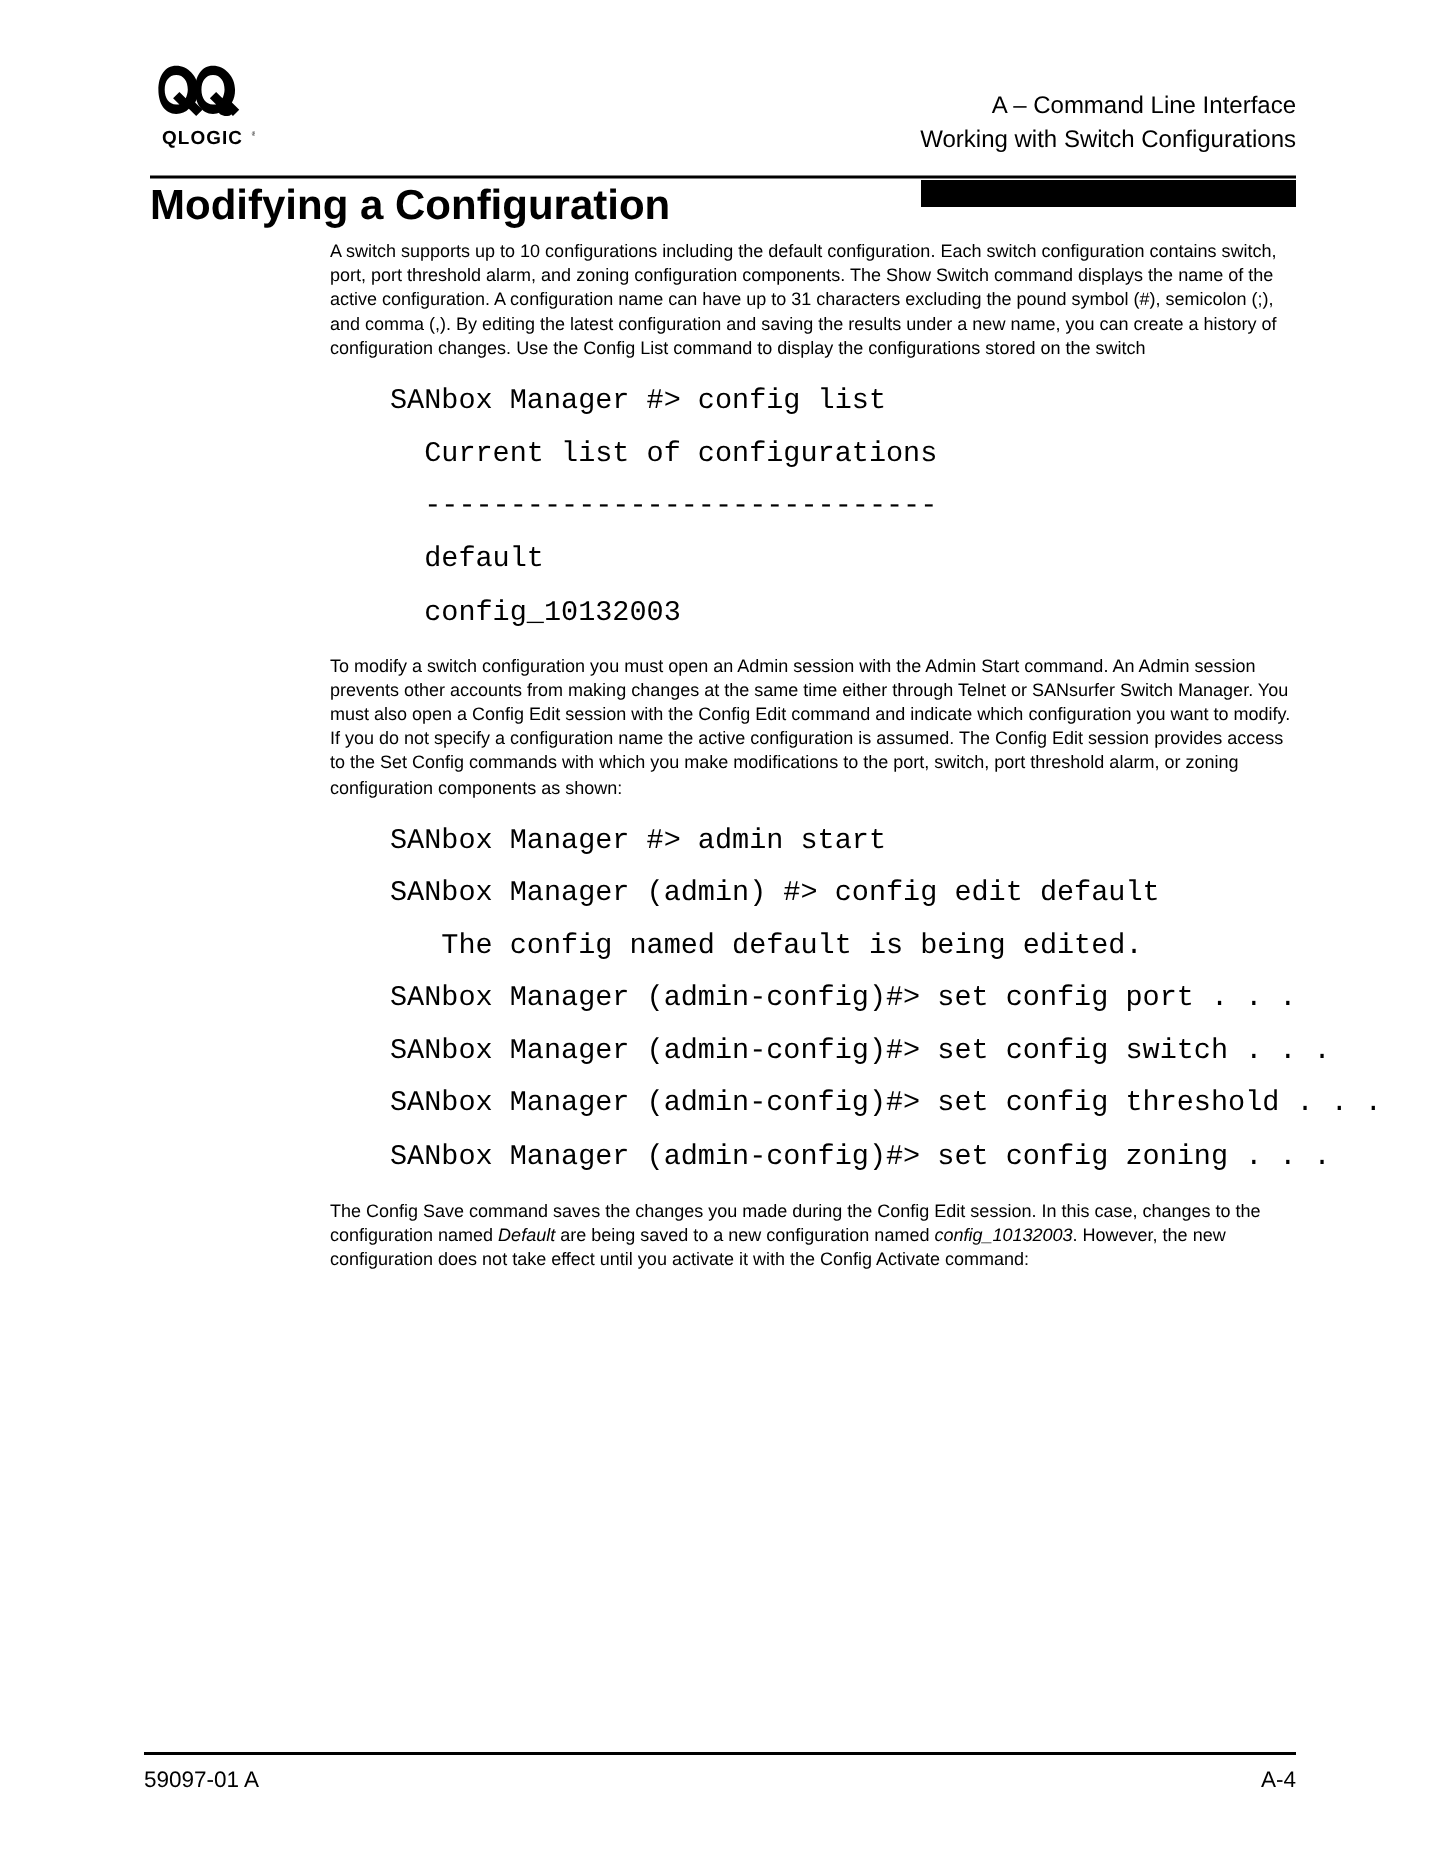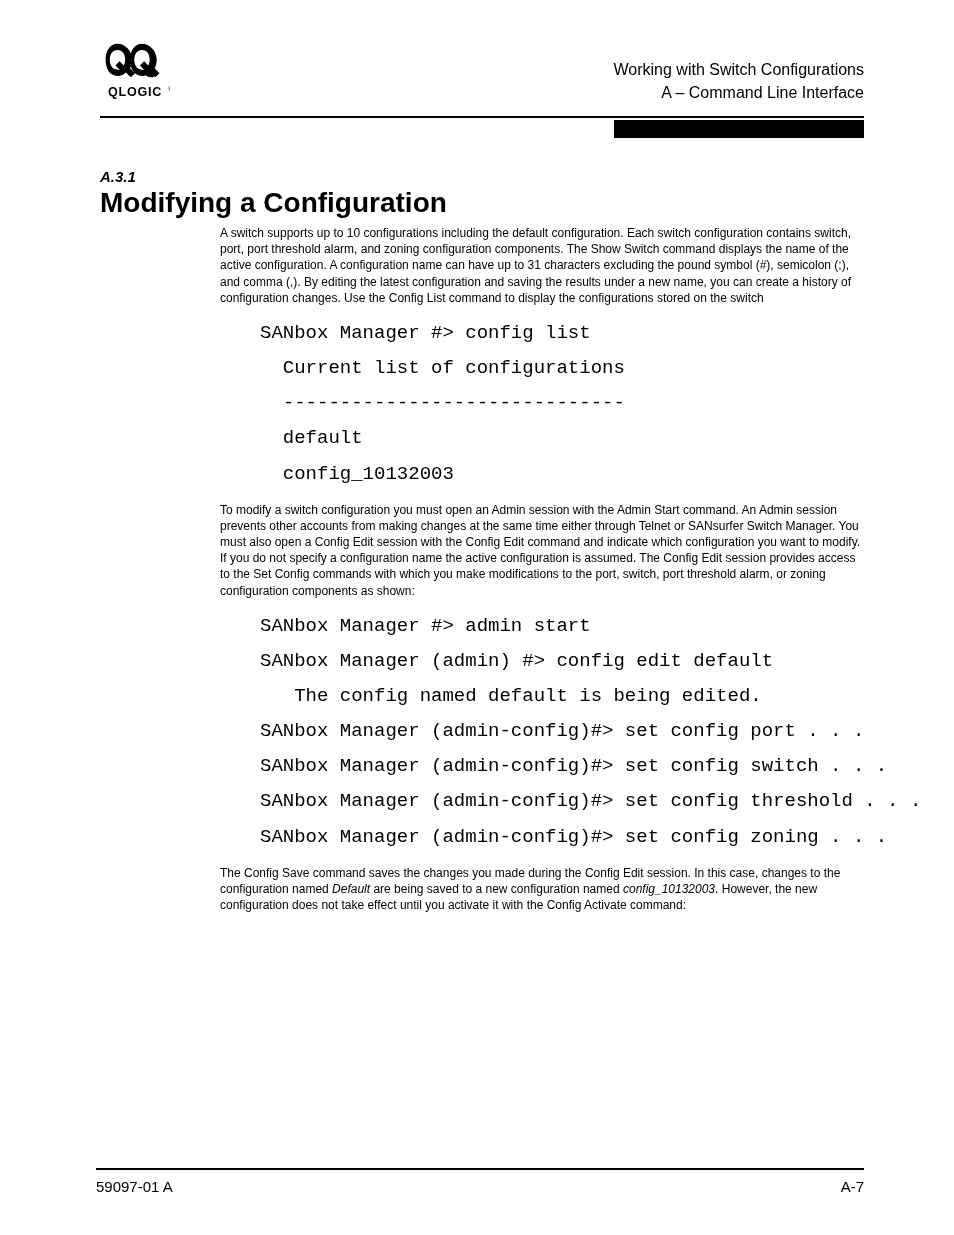--- a/index.html
+++ b/index.html
@@ -102,28 +102,27 @@
         <g fill="#000">
           <path d="M25 5 C14 5 8 15 8 28 C8 41 14 51 25 51 C30 51 34 49 37 46 L44 53 L50 47 L43 40 C45 37 46 33 46 28 C46 15 36 5 25 5 Z M25 14 C32 14 36 20 36 28 C36 31 35 34 34 36 L28 30 L22 36 L28 42 C27 42 26 42 25 42 C18 42 14 36 14 28 C14 20 18 14 25 14 Z"></path>
           <path d="M60 5 C49 5 43 15 43 28 C43 41 49 51 60 51 C65 51 69 49 72 46 L79 53 L85 47 L78 40 C80 37 81 33 81 28 C81 15 71 5 60 5 Z M60 14 C67 14 71 20 71 28 C71 31 70 34 69 36 L63 30 L57 36 L63 42 C62 42 61 42 60 42 C53 42 49 36 49 28 C49 20 53 14 60 14 Z"></path>
           <path d="M88 5 L97 5 L97 40 C97 43 95 45 92 45 C90 45 88 44 87 43 L84 50 C86 52 89 53 93 53 C100 53 97 46 97 46 L97 5 Z" transform="translate(-10,0) scale(0.9,1)"></path>
         </g>
         <text x="50" y="80" font-family="Arial" font-size="18" font-weight="bold" text-anchor="middle" letter-spacing="1">QLOGIC</text>
         <text x="97" y="72" font-family="Arial" font-size="7">®</text>
       </svg>
     </div>
     <div class="header-right">
+      <div>A – Command Line Interface</div>
       <div>Working with Switch Configurations</div>
-      <div>A – Command Line Interface</div>
     </div>
   </div>
   <hr class="header-rule">
   <div class="black-bar"></div>
 
-  <div class="section-number">A.3.1</div>
   <div class="section-title">Modifying a Configuration</div>
 
   <div class="body-text"> A switch supports up to 10 configurations including the default configuration. Each switch configuration contains switch, port, port threshold alarm, and zoning configuration components. The Show Switch command displays the name of the active configuration. A configuration name can have up to 31 characters excluding the pound symbol (#), semicolon (;), and comma (,). By editing the latest configuration and saving the results under a new name, you can create a history of configuration changes. Use the Config List command to display the configurations stored on the switch</div>
 
   <div class="code-block">SANbox Manager #&gt; config list
   Current list of configurations
   ------------------------------
   default
   config_10132003</div>
 
@@ -140,17 +139,17 @@
   <div class="body-text">
     <span>The Config Save command saves the changes you made during the Config Edit session. In this case, changes to the configuration named </span><span class="italic">Default</span><span> are being saved to a new configuration named </span><span class="italic">config_10132003</span><span>. However, the new configuration does not take effect until you activate it with the Config Activate command:</span>
   </div>
 
 
 
   <div class="footer-wrap">
     <hr class="footer-rule">
     <div class="footer">
       <div>59097-01 A</div>
-      <div>A-7</div>
+      <div>A-4</div>
     </div>
   </div>
 
 </div>
 
 </body></html>

